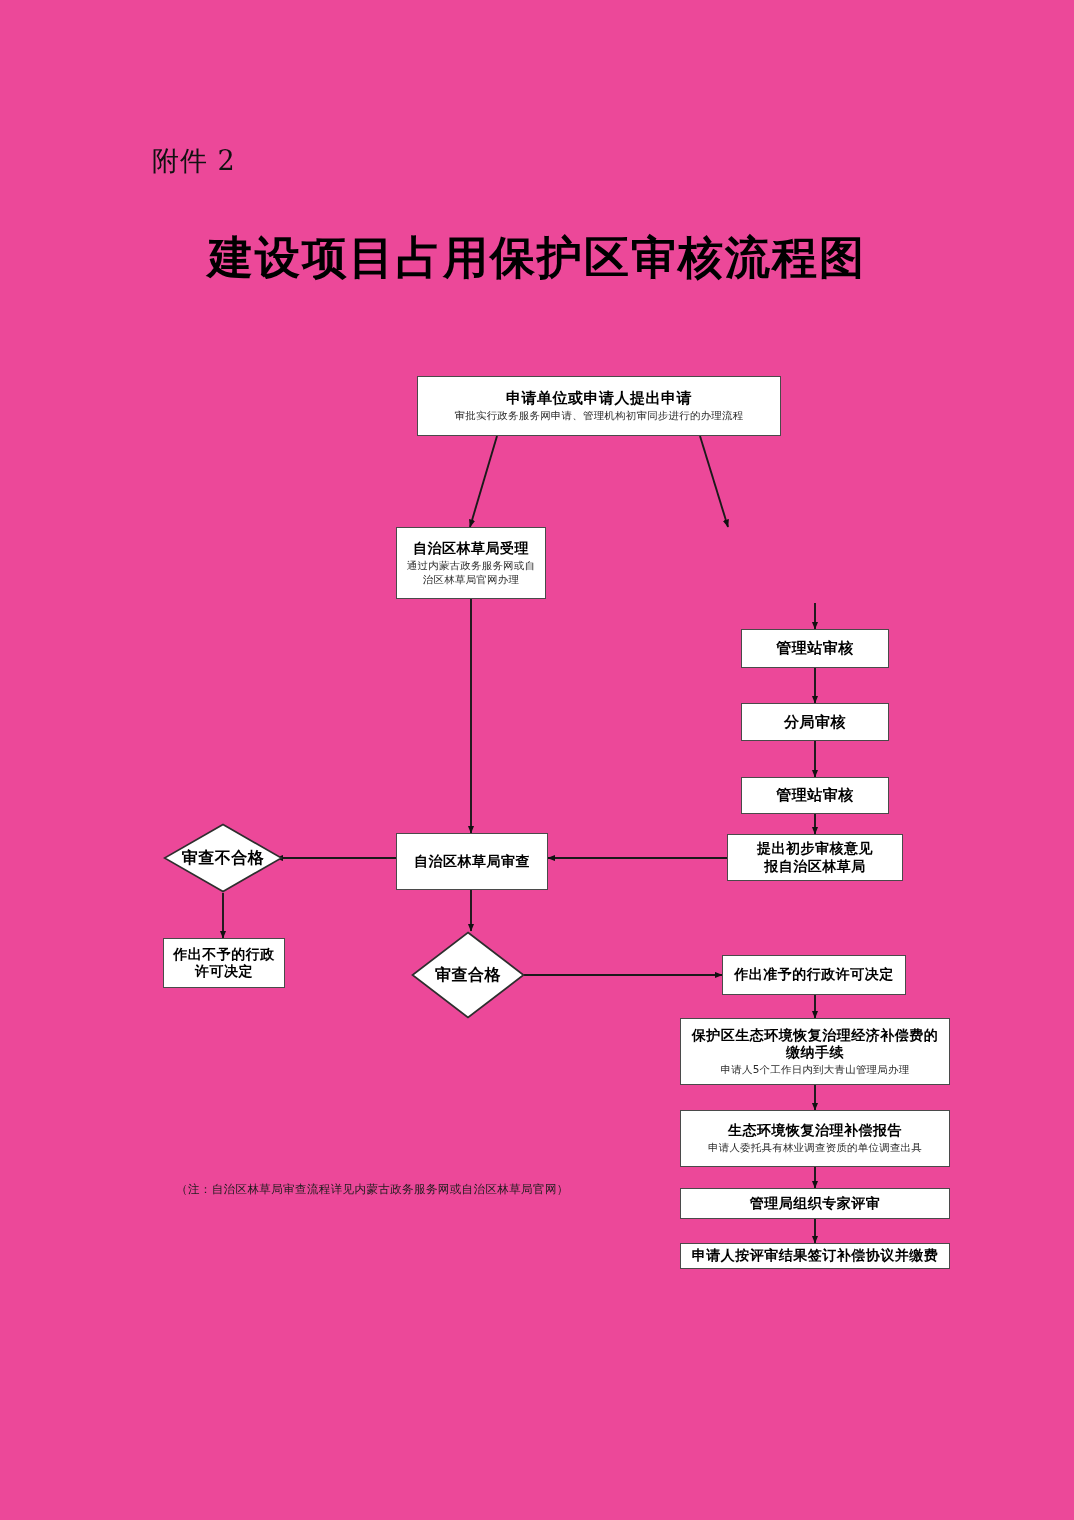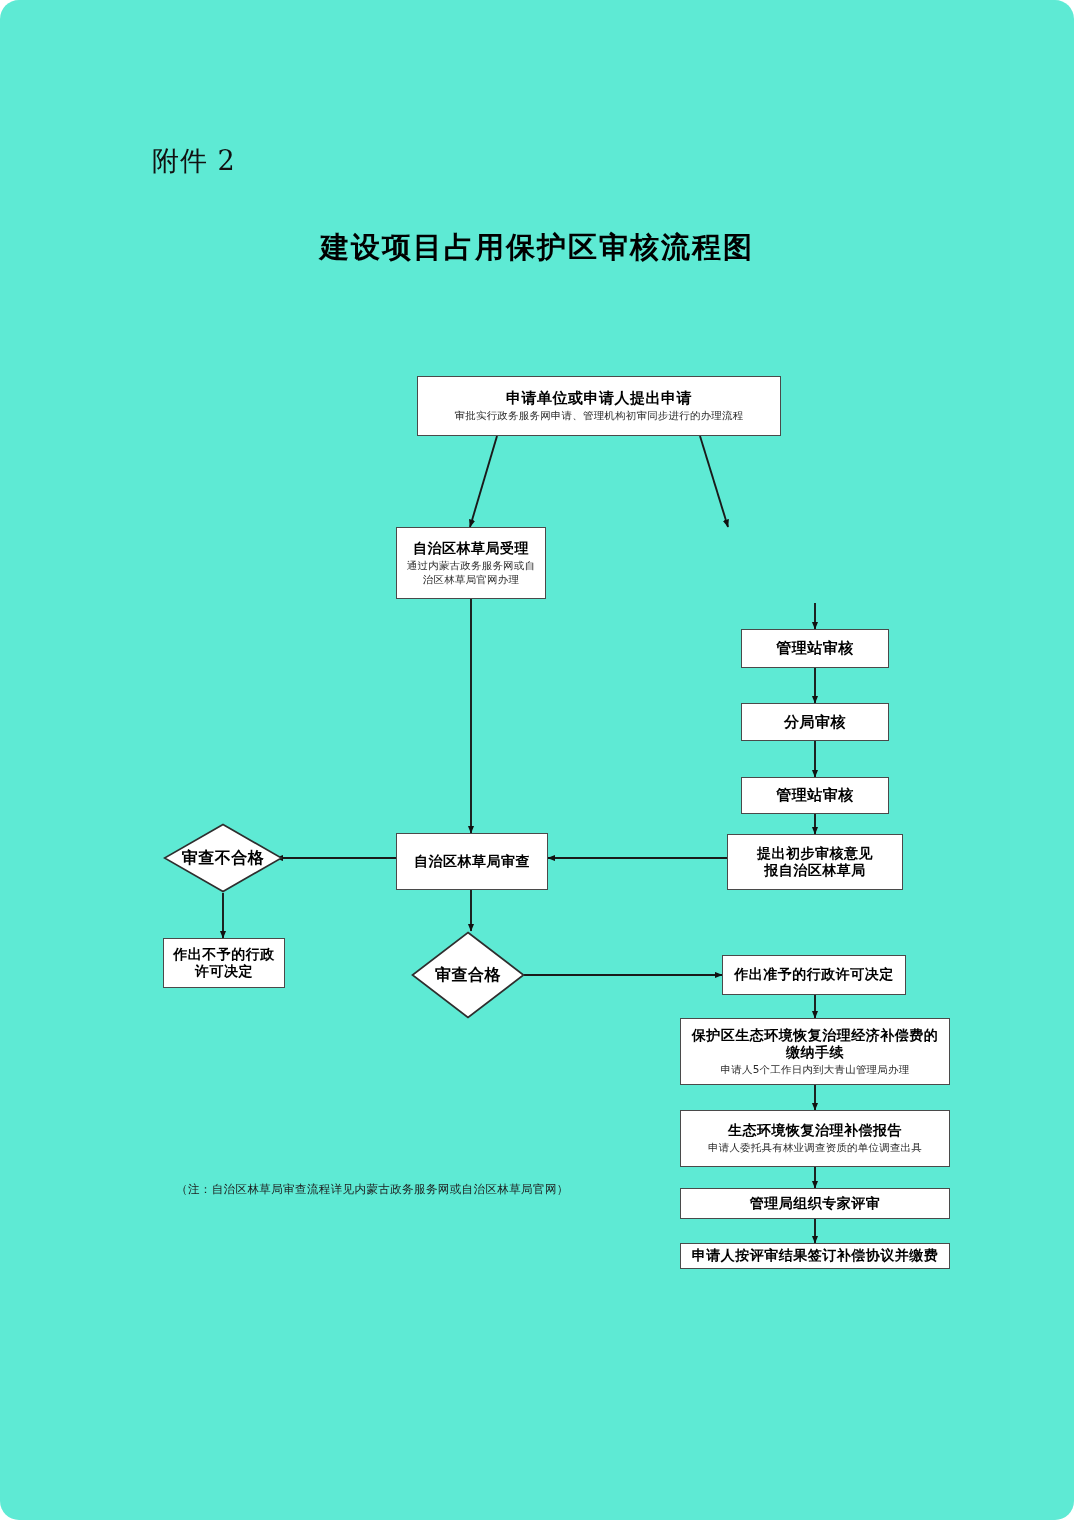--- a/index.html
+++ b/index.html
@@ -11,43 +11,42 @@
     width: 1074px;
     height: 1520px;
     position: relative;
     font-family: "DejaVu Sans", "Liberation Sans", sans-serif;
     color: #000000;
     overflow: hidden;
   }
   .page {
     position: absolute;
     inset: 0;
-    background: #5eead4;
-    border-radius: 19px;
+    background: #ec4899;
   }
   
   .attach-label {
     position: absolute;
     left: 152px;
     top: 143px;
     font-family: "DejaVu Serif", "Liberation Serif", serif;
     font-size: 27px;
     letter-spacing: 1px;
     color: #111;
     white-space: nowrap;
   }
   .doc-title {
     position: absolute;
     left: 0;
     top: 228px;
     width: 1074px;
     text-align: center;
     font-family: "DejaVu Serif", "Liberation Serif", serif;
     font-weight: bold;
-    font-size: 29px;
+    font-size: 45px;
     letter-spacing: 2px;
     color: #000;
     white-space: nowrap;
   }
   
   .node {
     position: absolute;
     box-sizing: border-box;
     border: 1.6px solid #4a4a4a;
     background: #ffffff;
@@ -188,21 +187,21 @@
   </div>
 
   <div class="node" style="left:741px;top:703px;width:148px;height:38px;">
     <div class="t-main">分局审核</div>
   </div>
 
   <div class="node" style="left:741px;top:777px;width:148px;height:37px;">
     <div class="t-main">管理站审核</div>
   </div>
 
-  <div class="node" style="left:727px;top:834px;width:176px;height:56px;">
+  <div class="node" style="left:727px;top:834px;width:176px;height:47px;">
     <div class="t-main small">提出初步审核意见</div>
     <div class="t-main small">报自治区林草局</div>
   </div>
 
   <div class="node" style="left:396px;top:833px;width:152px;height:57px;">
     <div class="t-main small">自治区林草局审查</div>
   </div>
 
   <div class="diamond" style="left:163px;top:823px;width:120px;height:70px;">
     <svg class="dshape" viewBox="0 0 120 70" preserveAspectRatio="none">

